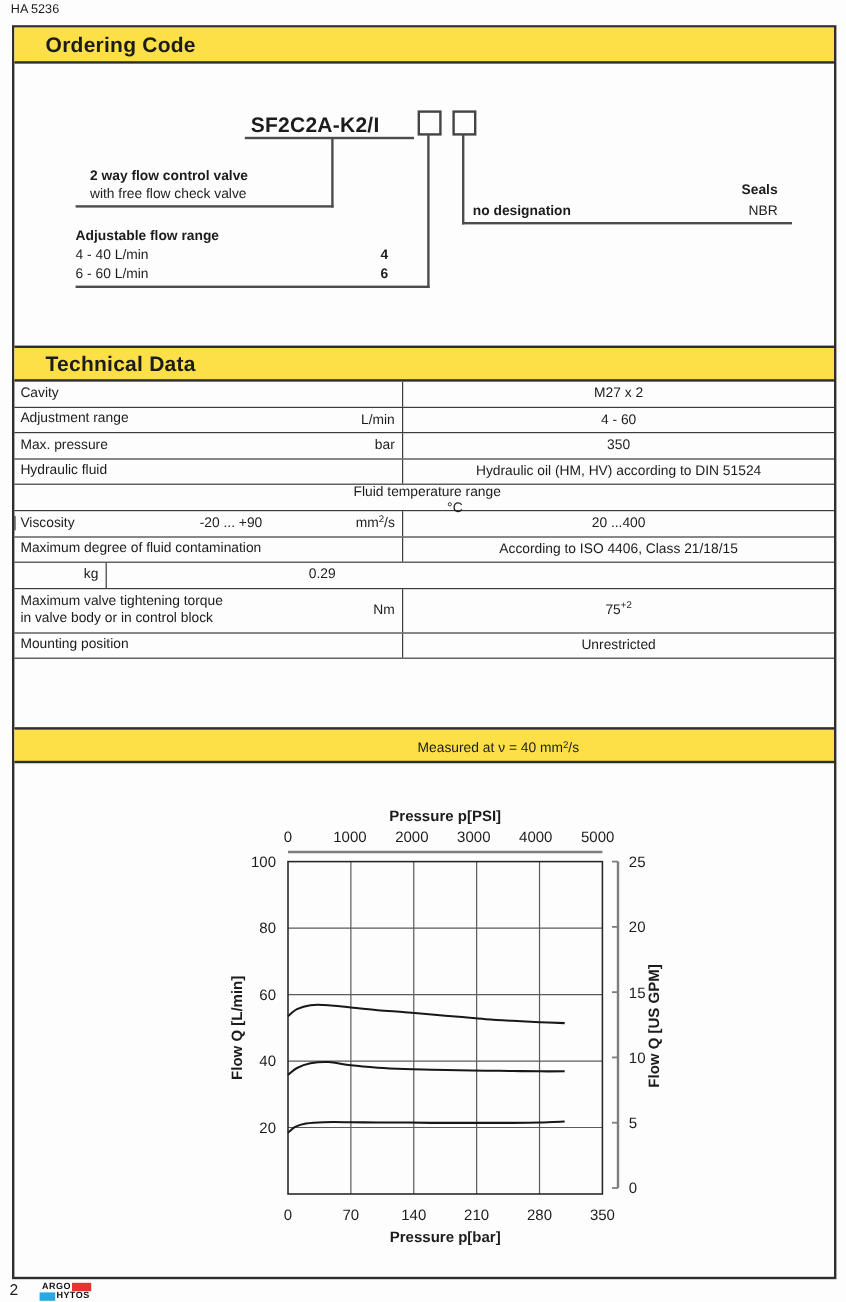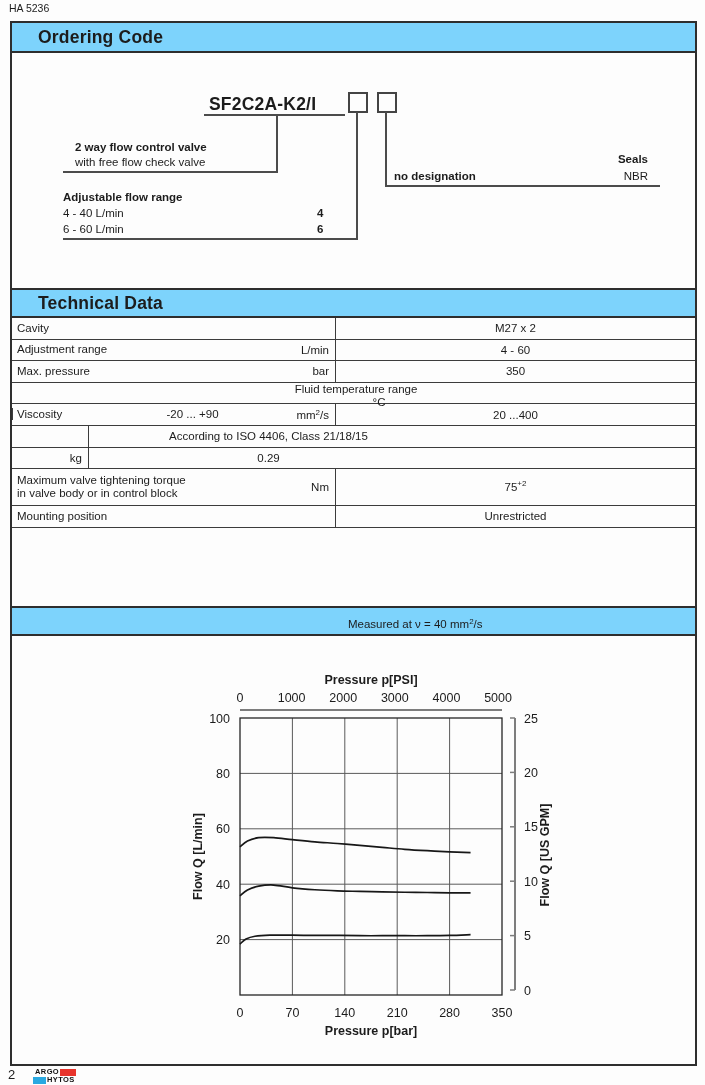--- a/index.html
+++ b/index.html
@@ -9,21 +9,21 @@
     font-family:"Liberation Sans","DejaVu Sans",sans-serif;
     -webkit-font-smoothing:antialiased;
   }
   .abs{position:absolute;}
   .b{font-weight:bold;}
   .t11{font-size:11.5px;line-height:14px;}
   .h17{font-size:17.5px;font-weight:bold;letter-spacing:.2px;}
   
   #frame{left:10px;top:21px;width:687px;height:1045px;border:2px solid #2e2e2e;box-sizing:border-box;}
   .section-bar{left:12px;width:683px;height:30px;box-sizing:border-box;
-    border-bottom:2px solid #2e2e2e;background:#7dd3fc;display:flex;align-items:center;padding-left:26px;}
+    border-bottom:2px solid #2e2e2e;background:#fde047;display:flex;align-items:center;padding-left:26px;}
   .section-bar.mid{border-top:2px solid #2e2e2e;}
   
   .hline{height:2px;background:#4c4c4c;}
   .vline{width:2px;background:#4c4c4c;}
   .code-box{width:20px;height:21px;border:2px solid #444;box-sizing:border-box;background:#fdfdfd;}
   
   #tech-table{left:12px;top:318px;width:683px;}
   .t-row{display:flex;align-items:center;border-bottom:1.4px solid #3c3c3c;box-sizing:border-box;}
   .t-label{flex:1;padding-left:5px;font-size:11.5px;line-height:13.5px;}
   .t-unit{width:70px;text-align:right;padding-right:6px;font-size:11.5px;white-space:nowrap;}
@@ -82,31 +82,37 @@
     <div class="t-row" style="height: 21.6px;">
       <div class="t-label">Adjustment range</div>
       <div class="t-unit">L/min</div>
       <div class="t-value">4 - 60</div>
     </div>
     <div class="t-row" style="height: 21.6px;">
       <div class="t-label">Max. pressure</div>
       <div class="t-unit">bar</div>
       <div class="t-value">350</div>
     </div>
+    <div class="t-row" style="height: 21.6px;">
+      <div class="t-label">Hydraulic fluid</div>
+      <div class="t-unit"></div>
+      <div class="t-value">Hydraulic oil (HM, HV) according to DIN 51524</div>
+    </div>
     <div class="t-row" style="height: 21.6px; flex-direction: column;">
       <div class="t-label">Fluid temperature range</div>
       <div class="t-unit">°C</div>
       <div class="t-value">-20 ... +90</div>
     </div>
     <div class="t-row" style="height: 21.6px;">
       <div class="t-label">Viscosity</div>
       <div class="t-unit"><span>mm</span><span class="sup">2</span><span>/s</span></div>
       <div class="t-value">20 ...400</div>
     </div>
     <div class="t-row" style="height: 21.6px;">
+      <div class="t-label">Maximum degree of fluid contamination</div>
       <div class="t-unit"></div>
       <div class="t-value">According to ISO 4406,  Class 21/18/15</div>
     </div>
     <div class="t-row" style="height: 21.6px;">
       <div class="t-unit">kg</div>
       <div class="t-value">0.29</div>
     </div>
     <div class="t-row" style="height: 36.8px;">
       <div class="t-label">Maximum valve tightening torque<br>in valve body or in control block</div>
       <div class="t-unit">Nm</div>

